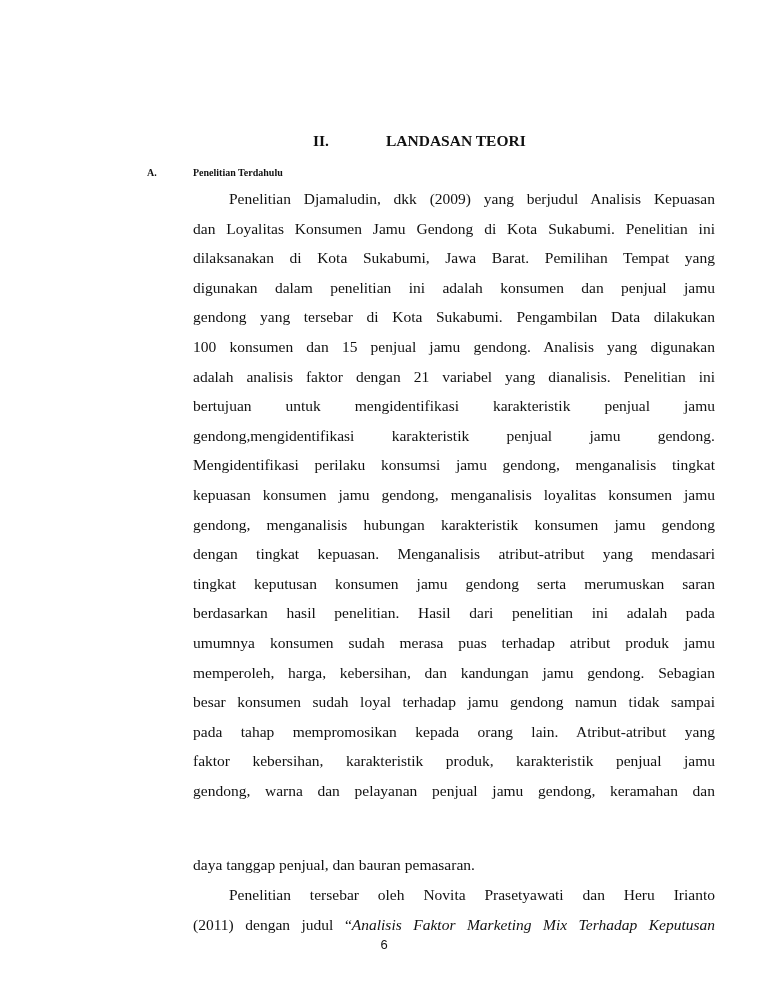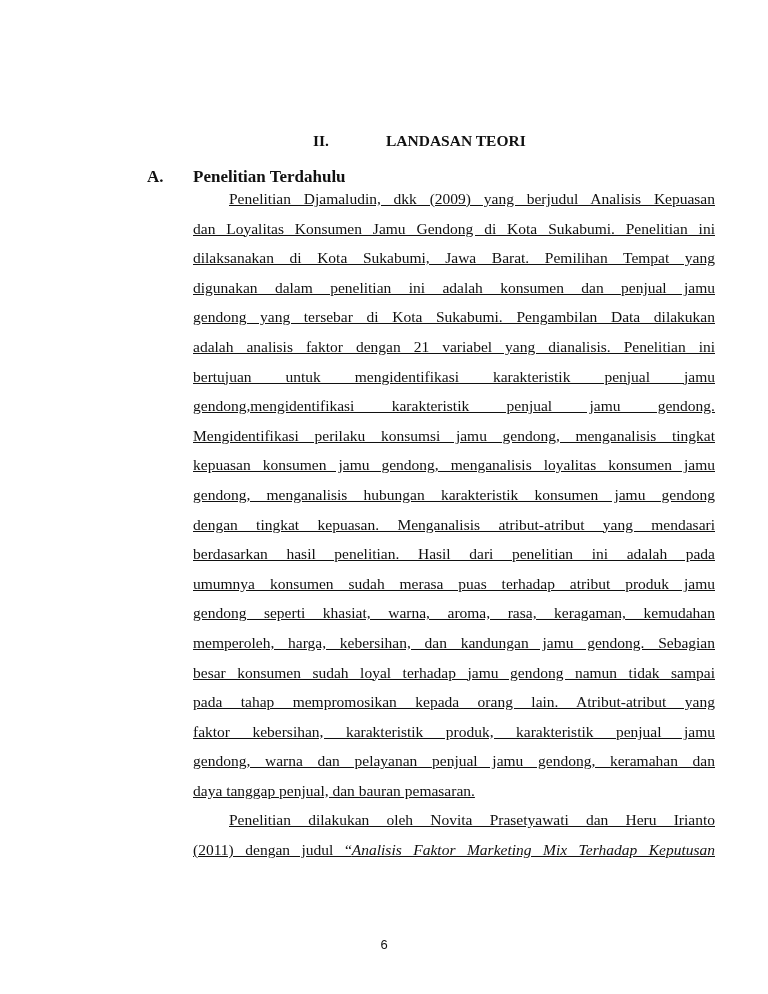--- a/index.html
+++ b/index.html
@@ -2,26 +2,26 @@
 <html><head>
 <meta charset="utf-8">
 <style>
   html, body { margin: 0; padding: 0; background: #ffffff; }
   body { width: 768px; height: 994px; position: relative; overflow: hidden;
          font-family: "Liberation Serif", "DejaVu Serif", serif; color: #111; }
   .chapter { position: absolute; top: 132px; left: 0; width: 768px; text-align: center;
              font-weight: bold; font-size: 15.5px; }
   .chapter .num { position: absolute; left: 313px; }
   .chapter .ttl { position: absolute; left: 386px; }
-  .section { position: absolute; top: 167px; left: 147px; font-weight: bold; font-size: 17px; }
+  .section { position: absolute; top: 167px; left: 147px; font-weight: bold; font-size: 10px; }
   .section .lbl { display: inline-block; width: 46px; }
   .body { position: absolute; top: 184px; left: 193px; width: 522px;
           font-size: 15.5px; line-height: 29.6px; }
-  .line { display: block; text-align: justify; text-align-last: justify; white-space: nowrap; text-decoration: underline; }
-  .line.last { text-align-last: left; }
+  .line { display: block; text-align: justify; text-align-last: justify; white-space: nowrap; }
+  .line.last { text-align-last: left; margin-top: 45px; }
   .pgnum { position: absolute; top: 937px; left: 0; width: 768px; text-align: center;
            font-family: "Liberation Sans", sans-serif; font-size: 13px; }
 </style>
 </head>
 <body>
 
 <div class="chapter">
   <span class="num">II.</span>
   <span class="ttl">LANDASAN TEORI</span>
 </div>
@@ -30,36 +30,37 @@
   <span class="lbl">A.</span><span>Penelitian Terdahulu</span>
 </div>
 
 <div class="body">
   <div>
     <span class="line" style="padding-left:36px">Penelitian Djamaludin, dkk (2009) yang berjudul Analisis Kepuasan</span>
     <span class="line">dan Loyalitas Konsumen Jamu Gendong di Kota Sukabumi. Penelitian ini</span>
     <span class="line">dilaksanakan di Kota Sukabumi, Jawa Barat. Pemilihan Tempat yang</span>
     <span class="line">digunakan dalam penelitian ini adalah konsumen dan penjual jamu</span>
     <span class="line">gendong yang tersebar di Kota Sukabumi. Pengambilan Data dilakukan</span>
+    <span class="line">100 konsumen dan 15 penjual jamu gendong. Analisis yang digunakan</span>
     <span class="line">adalah analisis faktor dengan 21 variabel yang dianalisis. Penelitian ini</span>
     <span class="line">bertujuan untuk mengidentifikasi karakteristik penjual jamu</span>
     <span class="line">gendong,mengidentifikasi karakteristik penjual jamu gendong.</span>
     <span class="line">Mengidentifikasi perilaku konsumsi jamu gendong, menganalisis tingkat</span>
     <span class="line">kepuasan konsumen jamu gendong, menganalisis loyalitas konsumen jamu</span>
     <span class="line">gendong, menganalisis hubungan karakteristik konsumen jamu gendong</span>
     <span class="line">dengan tingkat kepuasan. Menganalisis atribut-atribut yang mendasari</span>
+    <span class="line">tingkat keputusan konsumen jamu gendong serta merumuskan saran</span>
     <span class="line">berdasarkan hasil penelitian. Hasil dari penelitian ini adalah pada</span>
     <span class="line">umumnya konsumen sudah merasa puas terhadap atribut produk jamu</span>
-    <span class="line">gendong seperti khasiat, warna, aroma, rasa, keragaman, kemudahan</span>
     <span class="line">memperoleh, harga, kebersihan, dan kandungan jamu gendong. Sebagian</span>
     <span class="line">besar konsumen sudah loyal terhadap jamu gendong namun tidak sampai</span>
     <span class="line">pada tahap mempromosikan kepada orang lain. Atribut-atribut yang</span>
     <span class="line">faktor kebersihan, karakteristik produk, karakteristik penjual jamu</span>
     <span class="line">gendong, warna dan pelayanan penjual jamu gendong, keramahan dan</span>
     <span class="line last">daya tanggap penjual, dan bauran pemasaran.</span>
   </div>
   <div>
-    <span class="line" style="padding-left:36px">Penelitian dilakukan oleh Novita Prasetyawati dan Heru Irianto</span>
+    <span class="line" style="padding-left:36px">Penelitian tersebar oleh Novita Prasetyawati dan Heru Irianto</span>
     <span class="line"><span>(2011) dengan judul “</span><i>Analisis Faktor Marketing Mix Terhadap Keputusan</i></span>
   </div>
 </div>
 
 <div class="pgnum">6</div>
 
 </body></html>

